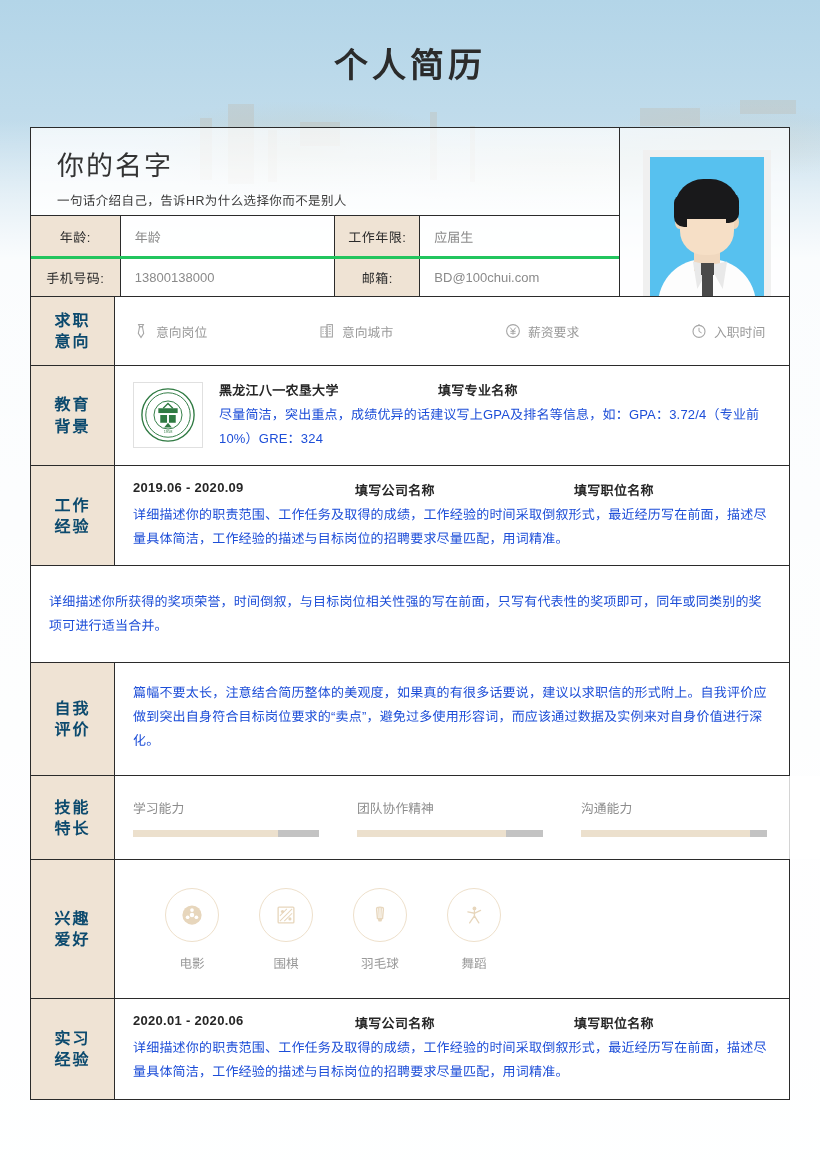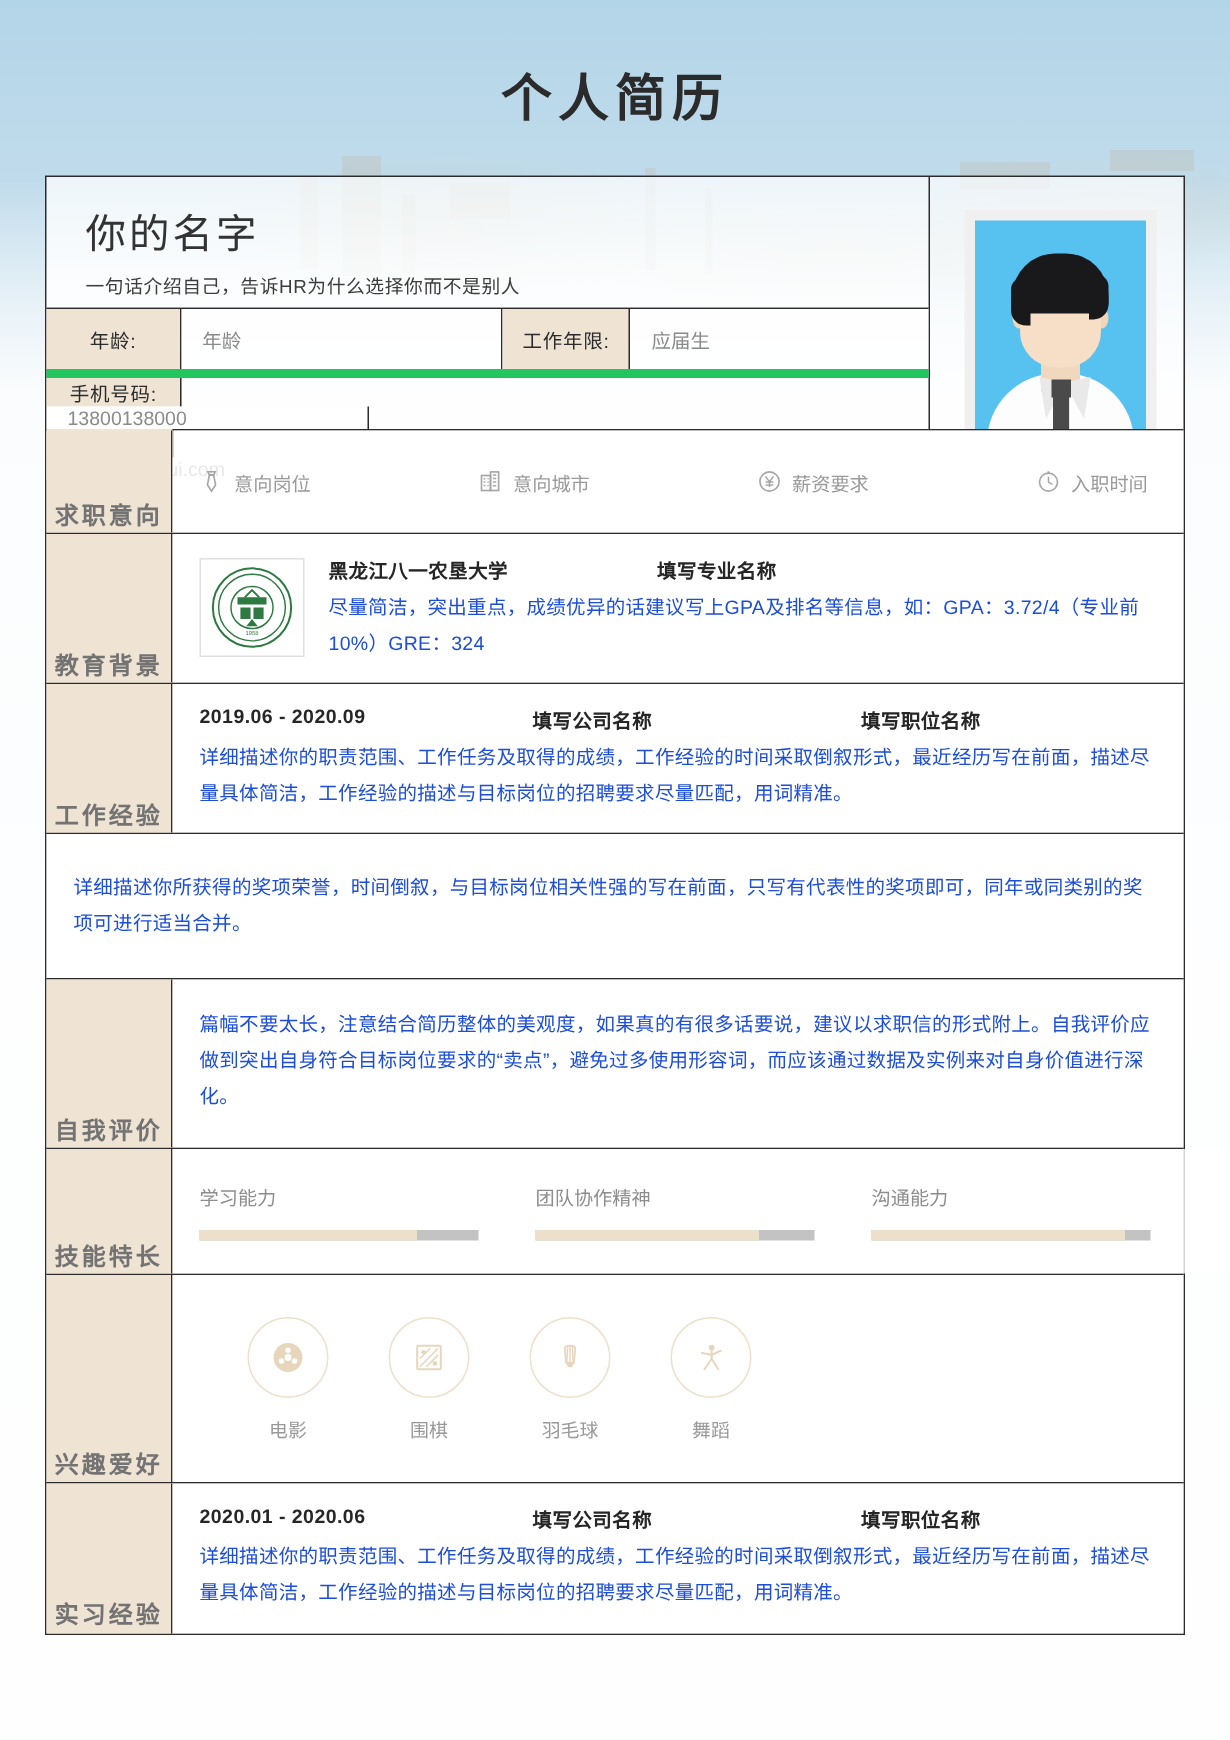--- a/index.html
+++ b/index.html
@@ -37,21 +37,21 @@
   .page { position: relative; z-index: 2; }
 
   
   .title {
     text-align: center;
     font-size: 34px;
     font-weight: 700;
     letter-spacing: 4px;
     color: #2b2b2b;
     padding-top: 38px;
-    padding-bottom: 30px;
+    padding-bottom: 40px;
   }
 
   
   .sheet {
     position: relative;
     margin: 0 30px;
     width: 760px;
     border: 1px solid #2b2b2b;
     background: rgba(255,255,255,.70);
   }
@@ -86,21 +86,21 @@
   .tagline {
     font-size: 12.5px;
     color: #3c3c3c;
     margin-top: 7px;
     letter-spacing: .4px;
     position: relative; z-index: 2;
   }
 
   
   .inforow { display: flex; height: 40px; }
-  .inforow + .inforow { border-top: 6px solid #22c55e; flex-direction: column; }
+  .inforow + .inforow { border-top: 3px solid #22c55e; }
   .ilabel {
     background: #efe3d4;
     border-right: 1px solid #2b2b2b;
     display: flex; align-items: center; justify-content: center;
     font-size: 13px; font-weight: 400; color: #2b2b2b;
     letter-spacing: .5px;
   }
   .ivalue {
     display: flex; align-items: center;
     padding-left: 14px;
@@ -178,23 +178,23 @@
     background:#19191b; border-radius: 0 8px 10px 0;
   }
 
   
   .srow { display: flex; border-top: 1px solid #2b2b2b; }
   .slabel {
     width: 84px;
     flex: 0 0 84px;
     background: #efe3d4;
     border-right: 1px solid #2b2b2b;
-    display: flex; flex-direction: row;
-    align-items: flex-end; justify-content: center;
-    font-size: 16px; font-weight: 700; color: #737373;
+    display: flex; flex-direction: column;
+    align-items: center; justify-content: center;
+    font-size: 16px; font-weight: 700; color: #0c4a6e;
     letter-spacing: 2px; line-height: 1.32;
   }
   .sbody {
     flex: 1;
     background: rgba(255,255,255,.80);
     padding: 14px 16px 14px 18px;
   }
 
   .desc {
     font-size: 13px;

